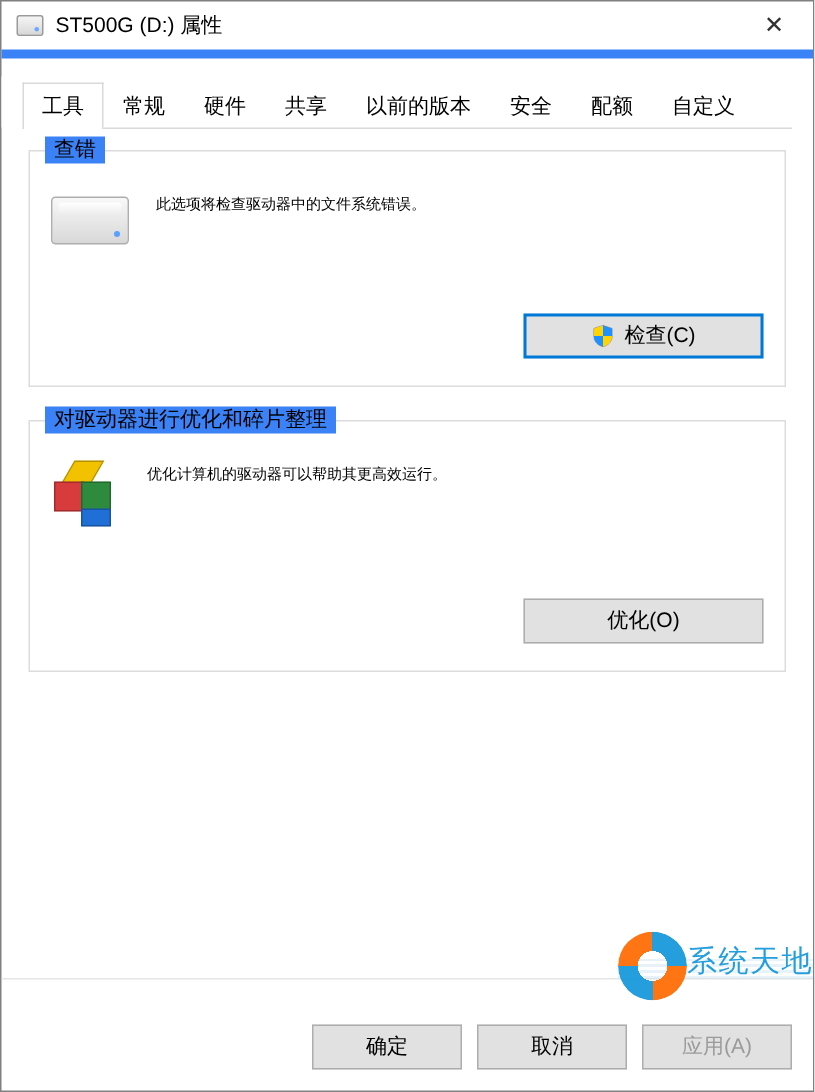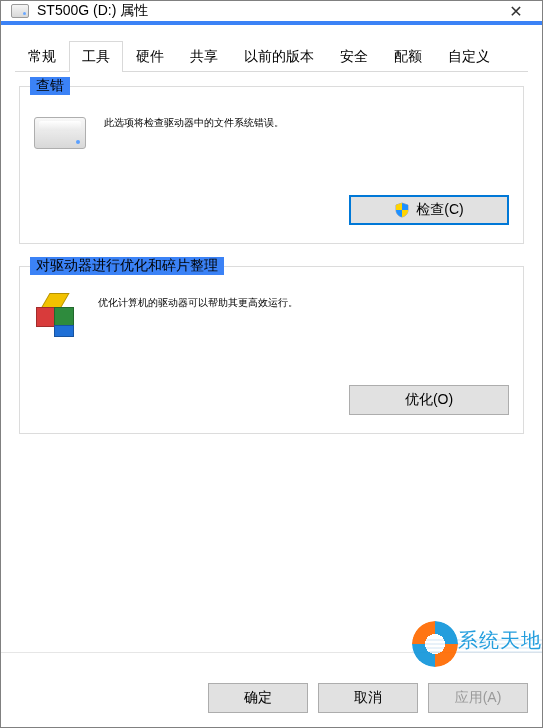--- a/index.html
+++ b/index.html
@@ -13,24 +13,24 @@
   }
   .window {
     width: 543px; height: 728px;
     border: 1px solid #808080;
     background: #ffffff;
     display: flex; flex-direction: column;
     position: relative;
   }
   
   .titlebar {
-    height: 24px;
+    height: 38px;
     display: flex; align-items: center;
     padding: 0 2px 0 10px;
-    border-bottom: 4px solid #3b82f6;
+    border-bottom: 6px solid #3b82f6;
     justify-content: flex-end;
   }
   .titlebar .drive-glyph {
     width: 18px; height: 14px;
     border: 1px solid #9a9a9a;
     background: linear-gradient(#f5f5f5,#d8d8d8);
     border-radius: 2px;
     margin-right: 8px;
     position: relative;
   }
@@ -226,22 +226,22 @@
 
   <div class="titlebar">
     <span class="drive-glyph"></span>
     <span class="title-text">ST500G (D:) 属性</span>
     <div class="close-btn">
       <span>✕</span>
     </div>
   </div>
 
   <div class="tabstrip">
+    <div class="tab active"><span>工具</span></div>
     <div class="tab"><span>常规</span></div>
-    <div class="tab active"><span>工具</span></div>
     <div class="tab"><span>硬件</span></div>
     <div class="tab"><span>共享</span></div>
     <div class="tab"><span>以前的版本</span></div>
     <div class="tab"><span>安全</span></div>
     <div class="tab"><span>配额</span></div>
     <div class="tab"><span>自定义</span></div>
   </div>
   <div class="tabline"></div>
 
   <div class="content">

